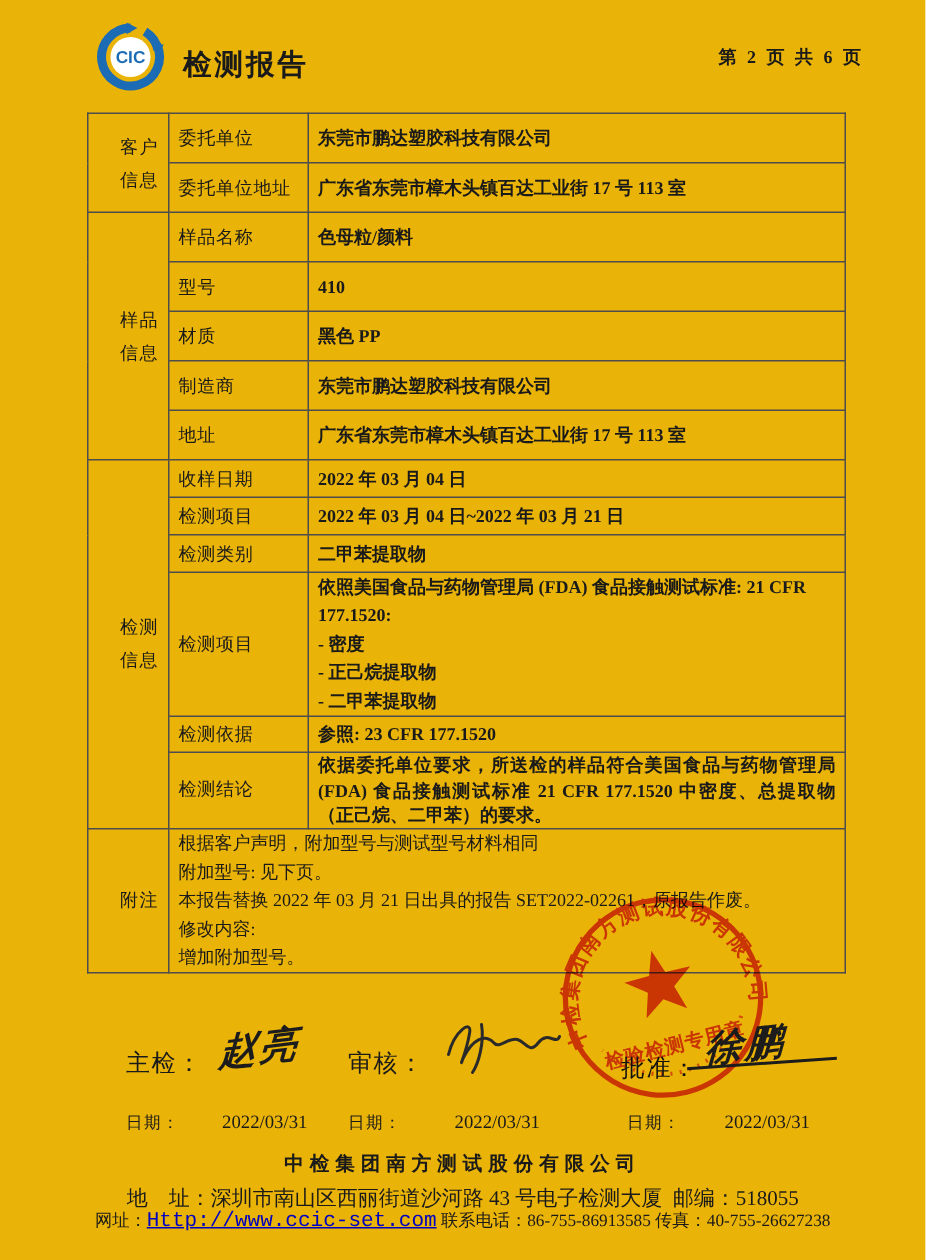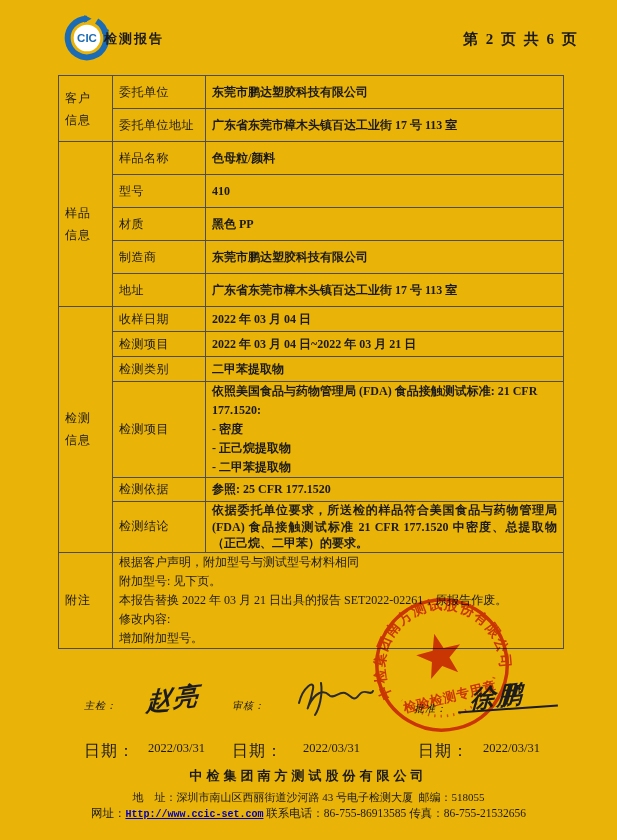--- a/index.html
+++ b/index.html
@@ -2,66 +2,66 @@
 <html><head>
 <meta charset="utf-8">
 <style>
   html,body{margin:0;padding:0;background:#ffffff;}
   .page{
     position:relative;width:617px;height:840px;background:#eab308;overflow:hidden;
     font-family:"Liberation Serif","DejaVu Serif",serif;color:#1a1a1a;
   }
   
   .hdr-logo{position:absolute;left:64px;top:15px;width:46px;height:46px;}
-  .hdr-title{position:absolute;left:104px;top:30px;font-size:13px;font-weight:bold;letter-spacing:2px;}
+  .hdr-title{position:absolute;left:122px;top:30px;font-size:19px;font-weight:bold;letter-spacing:2px;}
   .hdr-no{position:absolute;left:224px;top:30px;font-size:12.5px;font-weight:bold;}
-  .hdr-page{position:absolute;left:463px;top:30px;font-size:15px;font-weight:bold;letter-spacing:2px;}
+  .hdr-page{position:absolute;left:479px;top:30px;font-size:12px;font-weight:bold;letter-spacing:2px;}
   
   table.report{
     position:absolute;left:58px;top:75px;width:505px;
     border-collapse:collapse;table-layout:fixed;font-size:12px;
   }
   table.report td{
     border:1px solid #4d4d4d;padding:0 6px;vertical-align:middle;
     overflow:hidden;
   }
   td.sec{
-    text-align:left;padding:0 2px;
+    text-align:right;padding:0 2px;
   }
   td.sec div{line-height:22px;letter-spacing:1px;}
   td.lbl{padding-left:8px;letter-spacing:0.5px;}
   td.val{padding-left:11px;font-weight:bold;}
   td.multi{vertical-align:middle;padding-top:4px;padding-bottom:4px;margin-left:26px;}
   td.multi div{line-height:19px;}
   tr.h33{height:33px;} tr.h25{height:25px;} tr.h92{height:92px;}
   tr.h24{height:24px;} tr.h48{height:48px;} tr.h95{height:95px;}
   td.notes-cell{padding-left:9px;margin-left:44px;}
   td.notes-cell div{line-height:19px;}
   td.conc{line-height:16.5px;padding-top:2px;padding-bottom:2px;text-align:justify;}
   
-  .sig-label{position:absolute;font-size:10px;letter-spacing:1px;font-style:italic;}
+  .sig-label{position:absolute;font-size:16px;letter-spacing:1px;}
   .handsig{
     position:absolute;font-size:25px;font-style:italic;font-weight:bold;color:#1c1c1c;
     transform:rotate(-7deg) skewX(-10deg);letter-spacing:2px;white-space:nowrap;
   }
   .sig-underline{position:absolute;height:2px;background:#1c1c1c;transform:rotate(-4deg);}
-  .date-label{position:absolute;font-size:16px;letter-spacing:1px;text-align:center;}
+  .date-label{position:absolute;font-size:11px;letter-spacing:1px;text-align:center;}
   .date-val{position:absolute;font-size:12.5px;}
   
   .stamp{
     position:absolute;left:372px;top:595px;width:140px;height:140px;
     transform:rotate(-14deg);opacity:0.88;mix-blend-mode:multiply;z-index:4;
   }
   .sig-layer{z-index:5;}
   
   .foot-company{position:absolute;left:0;top:767px;width:617px;text-align:center;
     font-size:13px;font-weight:bold;letter-spacing:4px;}
-  .foot-line1{position:absolute;left:0;top:790px;width:617px;text-align:center;font-size:11px;}
+  .foot-line1{position:absolute;left:0;top:790px;width:617px;text-align:center;font-size:14px;}
   .foot-line2{position:absolute;left:0;top:806px;width:617px;text-align:center;font-size:11.5px;}
-  .link{color:#0000c0;text-decoration:underline;font-family:"Liberation Mono","DejaVu Sans Mono",monospace;font-size:10px;font-weight:bold;}
+  .link{color:#0000c0;text-decoration:underline;font-family:"Liberation Mono","DejaVu Sans Mono",monospace;font-size:14px;}
 </style>
 </head>
 <body>
 
 <div class="page">
 
   <div class="hdr-logo">
     <svg viewBox="0 0 100 100" width="46" height="46">
       <g fill="none" stroke="#1b6cb5">
         <path d="M 50,8 A 42,42 0 1 0 88,32" stroke-width="13"></path>
@@ -142,21 +142,21 @@
         <td class="lbl">检测项目</td>
         <td class="val multi">
           <div>依照美国食品与药物管理局 (FDA) 食品接触测试标准: 21 CFR 177.1520:</div>
           <div>- 密度</div>
           <div>- 正己烷提取物</div>
           <div>- 二甲苯提取物</div>
         </td>
       </tr>
       <tr class="h24">
         <td class="lbl">检测依据</td>
-        <td class="val">参照: 25 CFR 177.1520</td>
+        <td class="val">参照: 23 CFR 177.1520</td>
       </tr>
       <tr class="h48">
         <td class="lbl">检测结论</td>
         <td class="val conc">依据委托单位要求，所送检的样品符合美国食品与药物管理局 (FDA) 食品接触测试标准 21 CFR 177.1520 中密度、总提取物（正己烷、二甲苯）的要求。</td>
       </tr>
 
       <tr class="h95">
         <td class="sec">
           <div>附注</div>
         </td>
@@ -204,16 +204,16 @@
   <div class="date-label" style="left:418px;top:741px;">日期：</div>
   <div class="date-val" style="left:483px;top:741px;">2022/03/31</div>
 
   <div class="foot-company">中检集团南方测试股份有限公司</div>
   <div class="foot-line1">
     <span>地　址：</span><span>深圳市南山区西丽街道沙河路 43 号电子检测大厦</span>&nbsp;&nbsp;<span>邮编：</span><span>518055</span>
   </div>
   <div class="foot-line2">
     <span>网址：</span><span class="link">Http://www.ccic-set.com</span>
     <span>联系电话：</span><span>86-755-86913585</span>
-    <span>传真：</span><span>86-755-21532656</span>
+    <span>传真：</span><span>40-755-26627238</span>
   </div>
 
 </div>
 
 </body></html>

